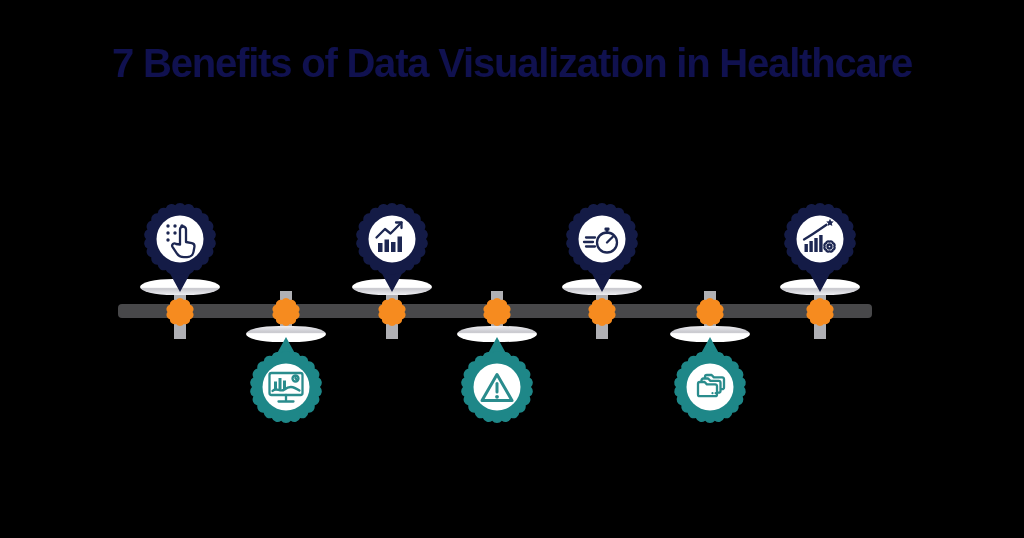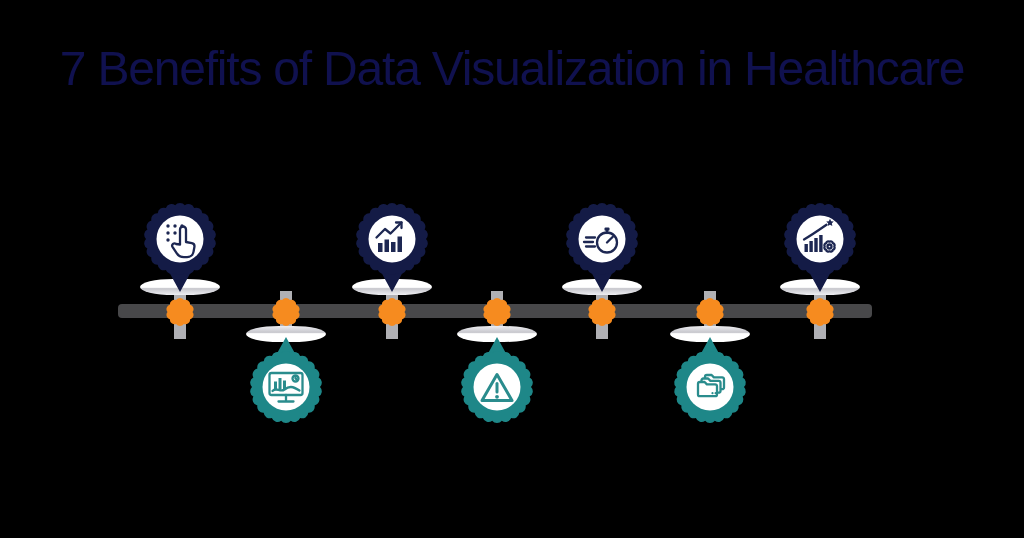--- a/index.html
+++ b/index.html
@@ -1,17 +1,17 @@
 <!DOCTYPE html>
 <html style="--background: #000000; --title-color: #10114f; --navy: #141b46; --navy-icon: #1d2752; --teal: #1e8788; --teal-icon: #2a8c8d; --orange: #f68b1f; --timeline-bar: #48484a; --stem: #b0b0b4;"><head>
 <meta charset="utf-8">
 <style>
   html,body{margin:0;padding:0;background:#000;}
   .stage{position:relative;width:1024px;height:538px;background:var(--background,#000);overflow:hidden;font-family:"Liberation Sans",sans-serif;}
-  .title{position:absolute;top:41px;left:0;width:100%;text-align:center;font-weight:normal;font-size:48px;letter-spacing:-1.2px;color:var(--title-color,#10114f);}
+  .title{position:absolute;top:41px;left:0;width:100%;text-align:center;font-weight:bold;font-size:40px;letter-spacing:-1.2px;color:var(--title-color,#10114f);}
   .bar{position:absolute;left:118px;top:304px;width:754px;height:14px;background:var(--timeline-bar,#48484a);border-radius:4px;z-index:3;}
   .marker{position:absolute;left:0;top:0;}
   .stem{position:absolute;left:calc(var(--x) - 6px);top:291px;width:12px;height:48px;background:var(--stem,#b0b0b4);z-index:1;}
   .base{position:absolute;left:calc(var(--x) - 40px);width:80px;height:16px;z-index:2;border-radius:50%/60%;}
   .base-top{top:279px;background:linear-gradient(#ffffff 0 52%,#c7c7cd 60%,#eeeef2 100%);}
   .base-bottom{top:326px;background:linear-gradient(#eeeef2 0,#c7c7cd 40%,#ffffff 48% 100%);}
   .dot{position:absolute;left:calc(var(--x) - 17px);top:295px;z-index:4;}
   .dot-path{fill:var(--orange,#f68b1f);}
   .pin{position:absolute;left:calc(var(--x) - 50px);z-index:5;}
   .pin-down{top:180px;}

